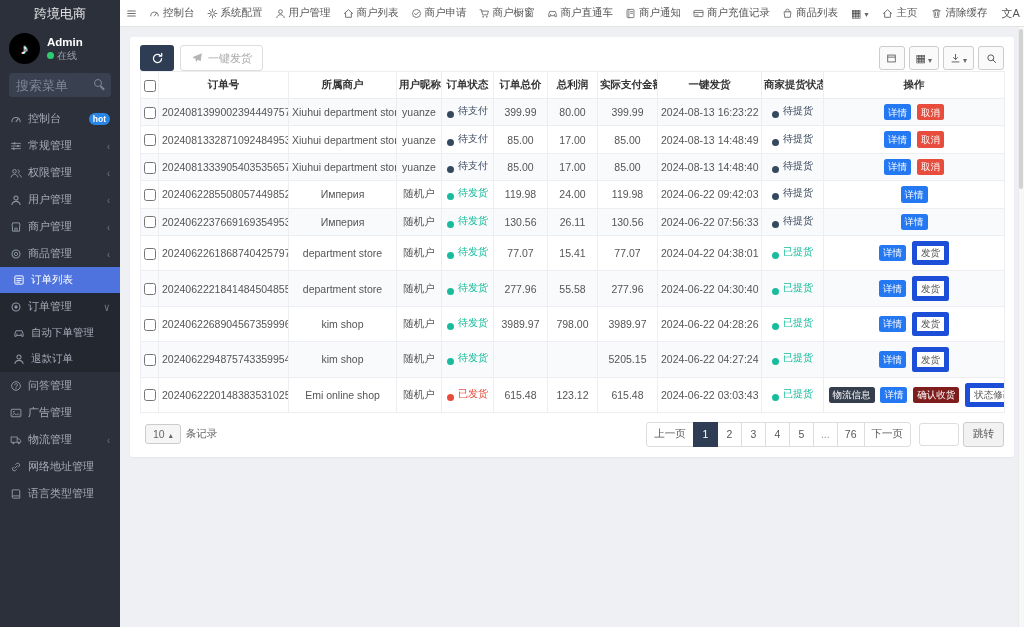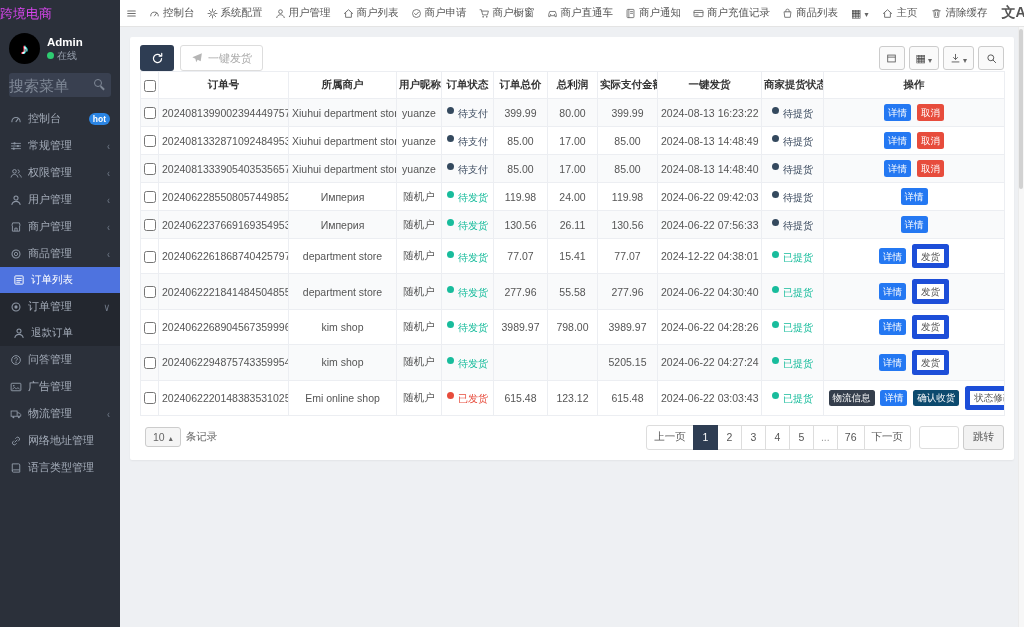--- a/index.html
+++ b/index.html
@@ -1,31 +1,31 @@
 <!DOCTYPE html>
 <html><head>
 <meta charset="utf-8">
 <style>
   html,body{margin:0;padding:0;width:1024px;height:627px;overflow:hidden;
     font-family:"Liberation Sans","DejaVu Sans",sans-serif;background:#eef0f3;}
   *{box-sizing:border-box}
   .app{display:flex;width:1024px;height:627px;position:relative}
   
   .sidebar{width:120px;flex:none;background:#2b303a;display:flex;flex-direction:column;overflow:hidden}
-  .brand{height:27px;line-height:27px;text-align:left;color:#d946ef;font-size:13px;flex:none}
+  .brand{height:27px;line-height:27px;text-align:center;color:#e5e5e5;font-size:13px;flex:none}
   .user-panel{display:flex;align-items:center;gap:7px;padding:6px 9px;flex:none}
   .avatar{border-radius:50%;background:#000;color:#fff;display:flex;align-items:center;justify-content:center;
     text-shadow:1px 0 0 #25f4ee,-1px 0 0 #fe2c55}
   .avatar.lg{width:31px;height:31px;font-size:15px;flex:none}
   .user-name{font-size:11.5px;color:#fff;font-weight:bold;line-height:14px}
   .user-status{font-size:10px;color:#97a0ad;display:flex;align-items:center;gap:3px}
   .online-dot{width:7px;height:7px;border-radius:50%;background:#2ecc71}
   .search-wrap{position:relative;margin:3px 9px 8px;flex:none}
   .side-search{width:100%;height:24px;background:#394050;border:none;border-radius:3px;color:#cfd4dc;
-    font-size:15px;padding:0 22px 0 0;outline:none}
+    font-size:13px;padding:0 22px 0 7px;outline:none}
   .side-search::placeholder{color:#7e8795}
   .mag{position:absolute;right:9px;top:6px;width:8px;height:8px;border:1.5px solid #7e8795;border-radius:50%}
   .mag::after{content:"";position:absolute;width:5px;height:1.5px;background:#7e8795;transform:rotate(45deg);right:-4px;bottom:-2px}
   .menu{flex:1;overflow:hidden}
   .mi{height:27px;display:flex;align-items:center;padding:0 10px;color:#a4acb9;font-size:11px;gap:6px;cursor:pointer;white-space:nowrap}
   .mi svg{width:12px;height:12px;color:#8d96a4;flex:none}
   .mi .lbl{flex:1;overflow:hidden;text-overflow:ellipsis}
   .mi .chev{font-size:9px;color:#737c8b;transform:scaleY(1.2)}
   .badge-hot{background:#2b85e4;color:#fff;font-size:8.5px;padding:1px 4px;border-radius:8px;font-weight:bold}
   .badge-hot:empty,.chev:empty{display:none}
@@ -37,21 +37,21 @@
   .main{flex:1;display:flex;flex-direction:column;min-width:0}
   .topbar{height:27px;flex:none;background:#fff;border-bottom:1px solid #e4e4e4;display:flex;align-items:center;
     white-space:nowrap;overflow:hidden}
   .tb-item{display:inline-flex;align-items:center;gap:3px;padding:0 6px;font-size:10.5px;color:#555;height:100%;cursor:pointer}
   .tb-item svg{width:11px;height:11px;color:#6e6e6e;flex:none}
   .tb-right{margin-left:auto;display:flex;align-items:center;height:100%}
   .tb-right .tb-item{padding:0 7px}
   .glyph{font-size:11px;color:#444;line-height:1}
   .caret::after{content:"▾";font-size:8px;color:#666}
   .caret-up::after{content:"▴";font-size:8px;color:#666}
-  .translate-glyph{font-size:14px;color:#555;font-weight:bold}
+  .translate-glyph{font-size:11px;color:#555;font-weight:normal}
   
   .content{flex:1;padding:10px 10px 0;position:relative;overflow:hidden}
   .card{background:#fff;border-radius:2px;padding:8px 10px 10px;box-shadow:0 1px 2px rgba(0,0,0,.05)}
   .ctoolbar{display:flex;align-items:center;gap:6px}
   .btn-refresh{width:34px;height:26px;background:#2e3d53;color:#fff;border:none;border-radius:3px;cursor:pointer;
     display:inline-flex;align-items:center;justify-content:center}
   .btn-refresh svg{width:13px;height:13px}
   .btn-send{height:26px;padding:0 10px;background:#fff;border:1px solid #ddd;color:#a9a9a9;border-radius:3px;
     font-size:11px;display:inline-flex;gap:5px;align-items:center;cursor:not-allowed}
   .btn-send svg{width:12px;height:12px;color:#b5b5b5}
@@ -62,29 +62,29 @@
   
   table.grid{width:100%;border-collapse:collapse;margin-top:0;table-layout:fixed}
   .grid th,.grid td{border:1px solid #eceef2;padding:5px 3px;font-size:10.5px;text-align:center;color:#555;
     white-space:nowrap;overflow:hidden}
   .grid th{color:#333;font-weight:bold;font-size:10.5px;padding:6px 2px;background:#fff}
   .grid tbody tr:nth-child(odd){background:#f9fafb}
   .td-order{font-size:10px;color:#565656}
   .td-merchant{font-size:9.5px}
   .td-date{font-size:9px}
   .grid input[type="checkbox"]{width:12px;height:12px;margin:0;vertical-align:middle}
-  .status{display:inline-flex;align-items:flex-start;gap:4px;font-size:10px;color:#3b4a5f}
+  .status{display:inline-flex;align-items:flex-end;gap:4px;font-size:10px;color:#3b4a5f}
   .status .dot{width:7px;height:7px;border-radius:50%;background:#34495e;flex:none}
   .status[data-variant="teal"]{color:#18bc9c}.status[data-variant="teal"] .dot{background:#18bc9c}
   .status[data-variant="red"]{color:#e74c3c}.status[data-variant="red"] .dot{background:#e74c3c}
   .td-actions{white-space:nowrap}
   .act{border:none;border-radius:2.5px;padding:2.5px 4px;font-size:9.5px;color:#fff;margin:0 1.5px;cursor:pointer;line-height:1.2}
   .act[data-variant="primary"]{background:#2478f2}
   .act[data-variant="danger"]{background:#e74c3c}
-  .act[data-variant="success"]{background:#0c4a6e}
+  .act[data-variant="success"]{background:#7f1d1d}
   .act[data-variant="dark"]{background:#343e4c}
   .act[data-variant="default"]{background:#fff;border:5px solid #1d4ed8;color:#555;padding:1.5px 4px}
   
   .tfoot{display:flex;align-items:center;margin-top:9px;font-size:10.5px;color:#666}
   .page-size{display:inline-flex;align-items:center;gap:4px;border:1px solid #ccc;background:#f5f5f5;border-radius:3px;
     padding:3px 7px;margin:0 5px;font-size:10.5px;cursor:pointer}
   .pager{display:flex;margin-left:auto;align-items:center}
   .pg{min-width:25px;height:25px;border:1px solid #ddd;background:#fff;color:#555;font-size:10.5px;margin-left:-1px;
     padding:0 7px;cursor:pointer}
   .pg:first-child{border-radius:3px 0 0 3px;margin-left:16px}
@@ -308,20 +308,26 @@
           </div>
 
           <div class="mi">
           <svg class="icon">
               <use href="#i-dot-circle" xlink:href="#i-dot-circle"></use>
             </svg>
           <span class="lbl">订单管理</span>
           <span class="chev">∨</span>
         </div>
 
+          <div class="mi sub">
+            <svg class="icon">
+              <use href="#i-car" xlink:href="#i-car"></use>
+            </svg>
+            <span class="lbl">自动下单管理</span>
+          </div>
 
           <div class="mi sub">
             <svg class="icon">
               <use href="#i-user" xlink:href="#i-user"></use>
             </svg>
             <span class="lbl">退款订单</span>
           </div>
 
       </div>
 
@@ -705,21 +711,21 @@
                 <td>随机户</td>
                 <td>
                   <span class="status" data-variant="teal">
                     <span class="dot"></span>
                     <span>待发货</span>
                   </span>
                 </td>
                 <td>77.07</td>
                 <td>15.41</td>
                 <td>77.07</td>
-                <td class="td-date">2024-12-22 04:38:01</td>
+                <td class="td-date">2024-04-22 04:38:01</td>
                 <td>
                   <span class="status" data-variant="teal">
                     <span class="dot"></span>
                     <span>已提货</span>
                   </span>
                 </td>
                 <td class="td-actions">
                   
                     <button class="act" data-variant="primary">详情</button>
                   

